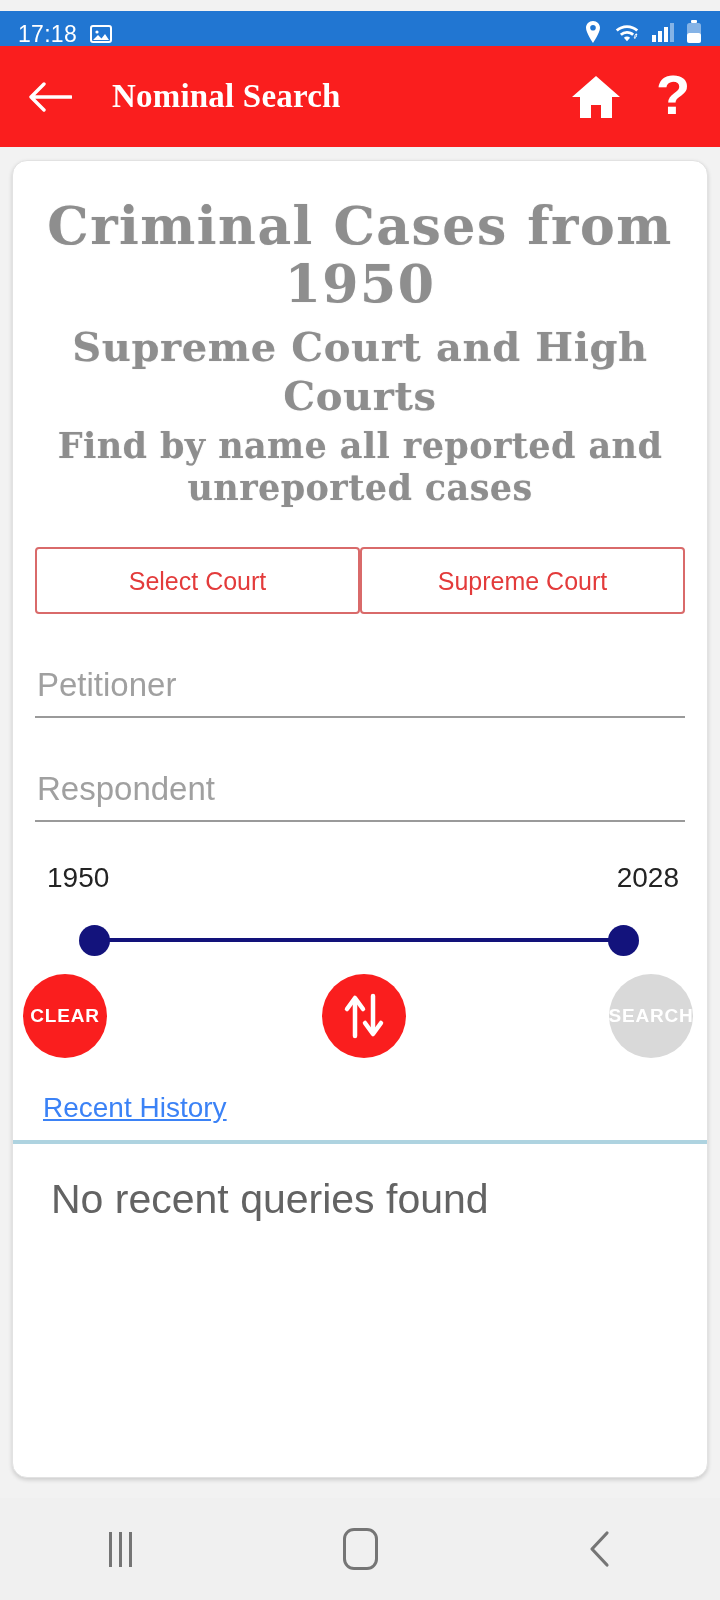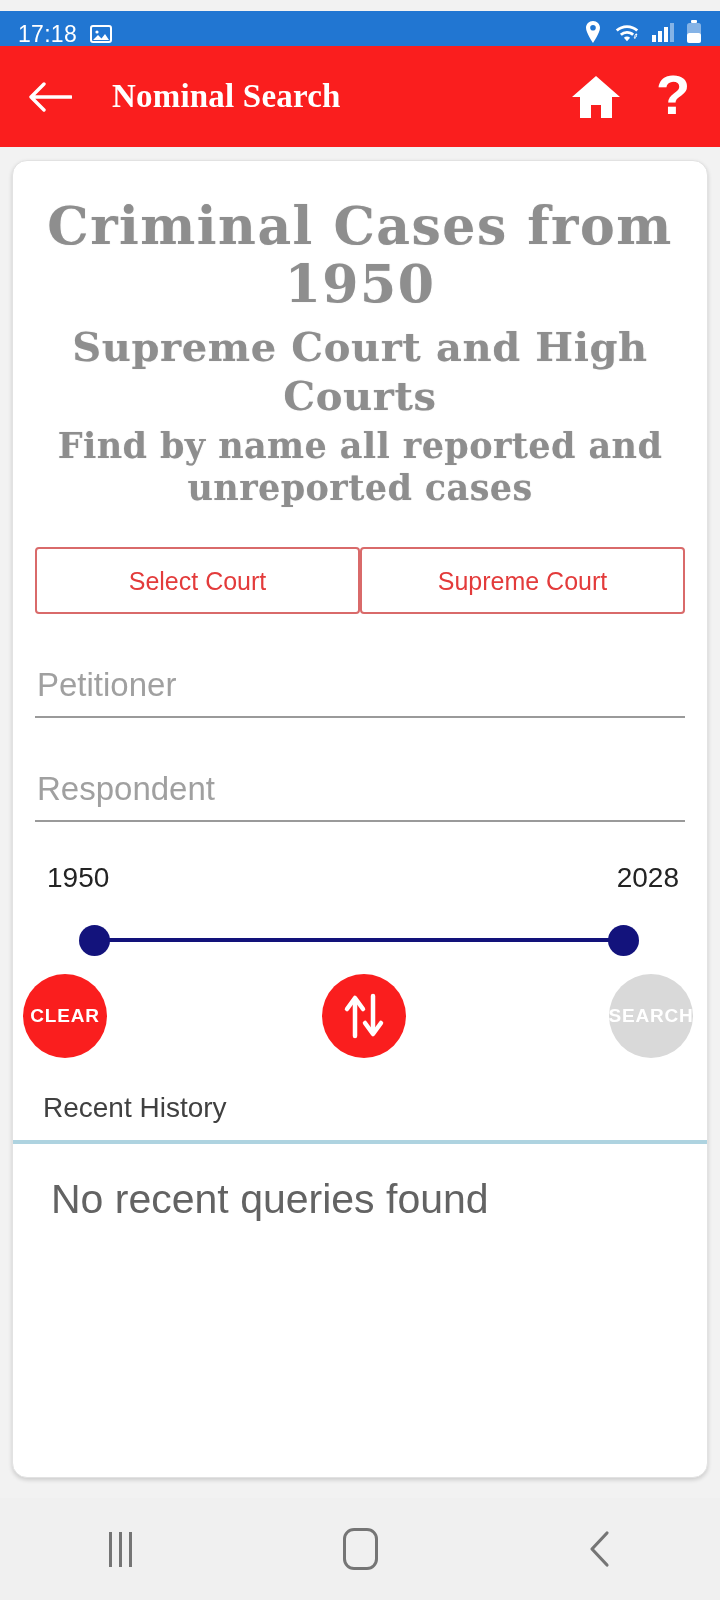--- a/index.html
+++ b/index.html
@@ -146,22 +146,23 @@
     display:flex; align-items:center; justify-content:center;
     color:#ffffff; font-size:19px; font-weight:700;
     letter-spacing:.8px; cursor:pointer;
   }
   .fab-clear { left:-12px; background:#fa1e1e; }
   .fab-swap  { left:287px; background:#fa1e1e; }
   .fab-search{ left:566px; background:#d9d9d9; cursor:default;margin-left:8px; }
 
   
   .history-label {
-    font-size:28px; color:#404040;
+    font-size:28px; color:#3b82f6;
     padding:10px 0 0 8px;
+    text-decoration:underline;
   }
   .history-divider {
     width:100%; height:4px; background:#aed3e0; margin-top:16px;
   }
   .history-empty {
     font-size:41px; color:#636363;
     padding:32px 0 0 16px;
   }
   .history-panel { padding:0 22px; }
 

